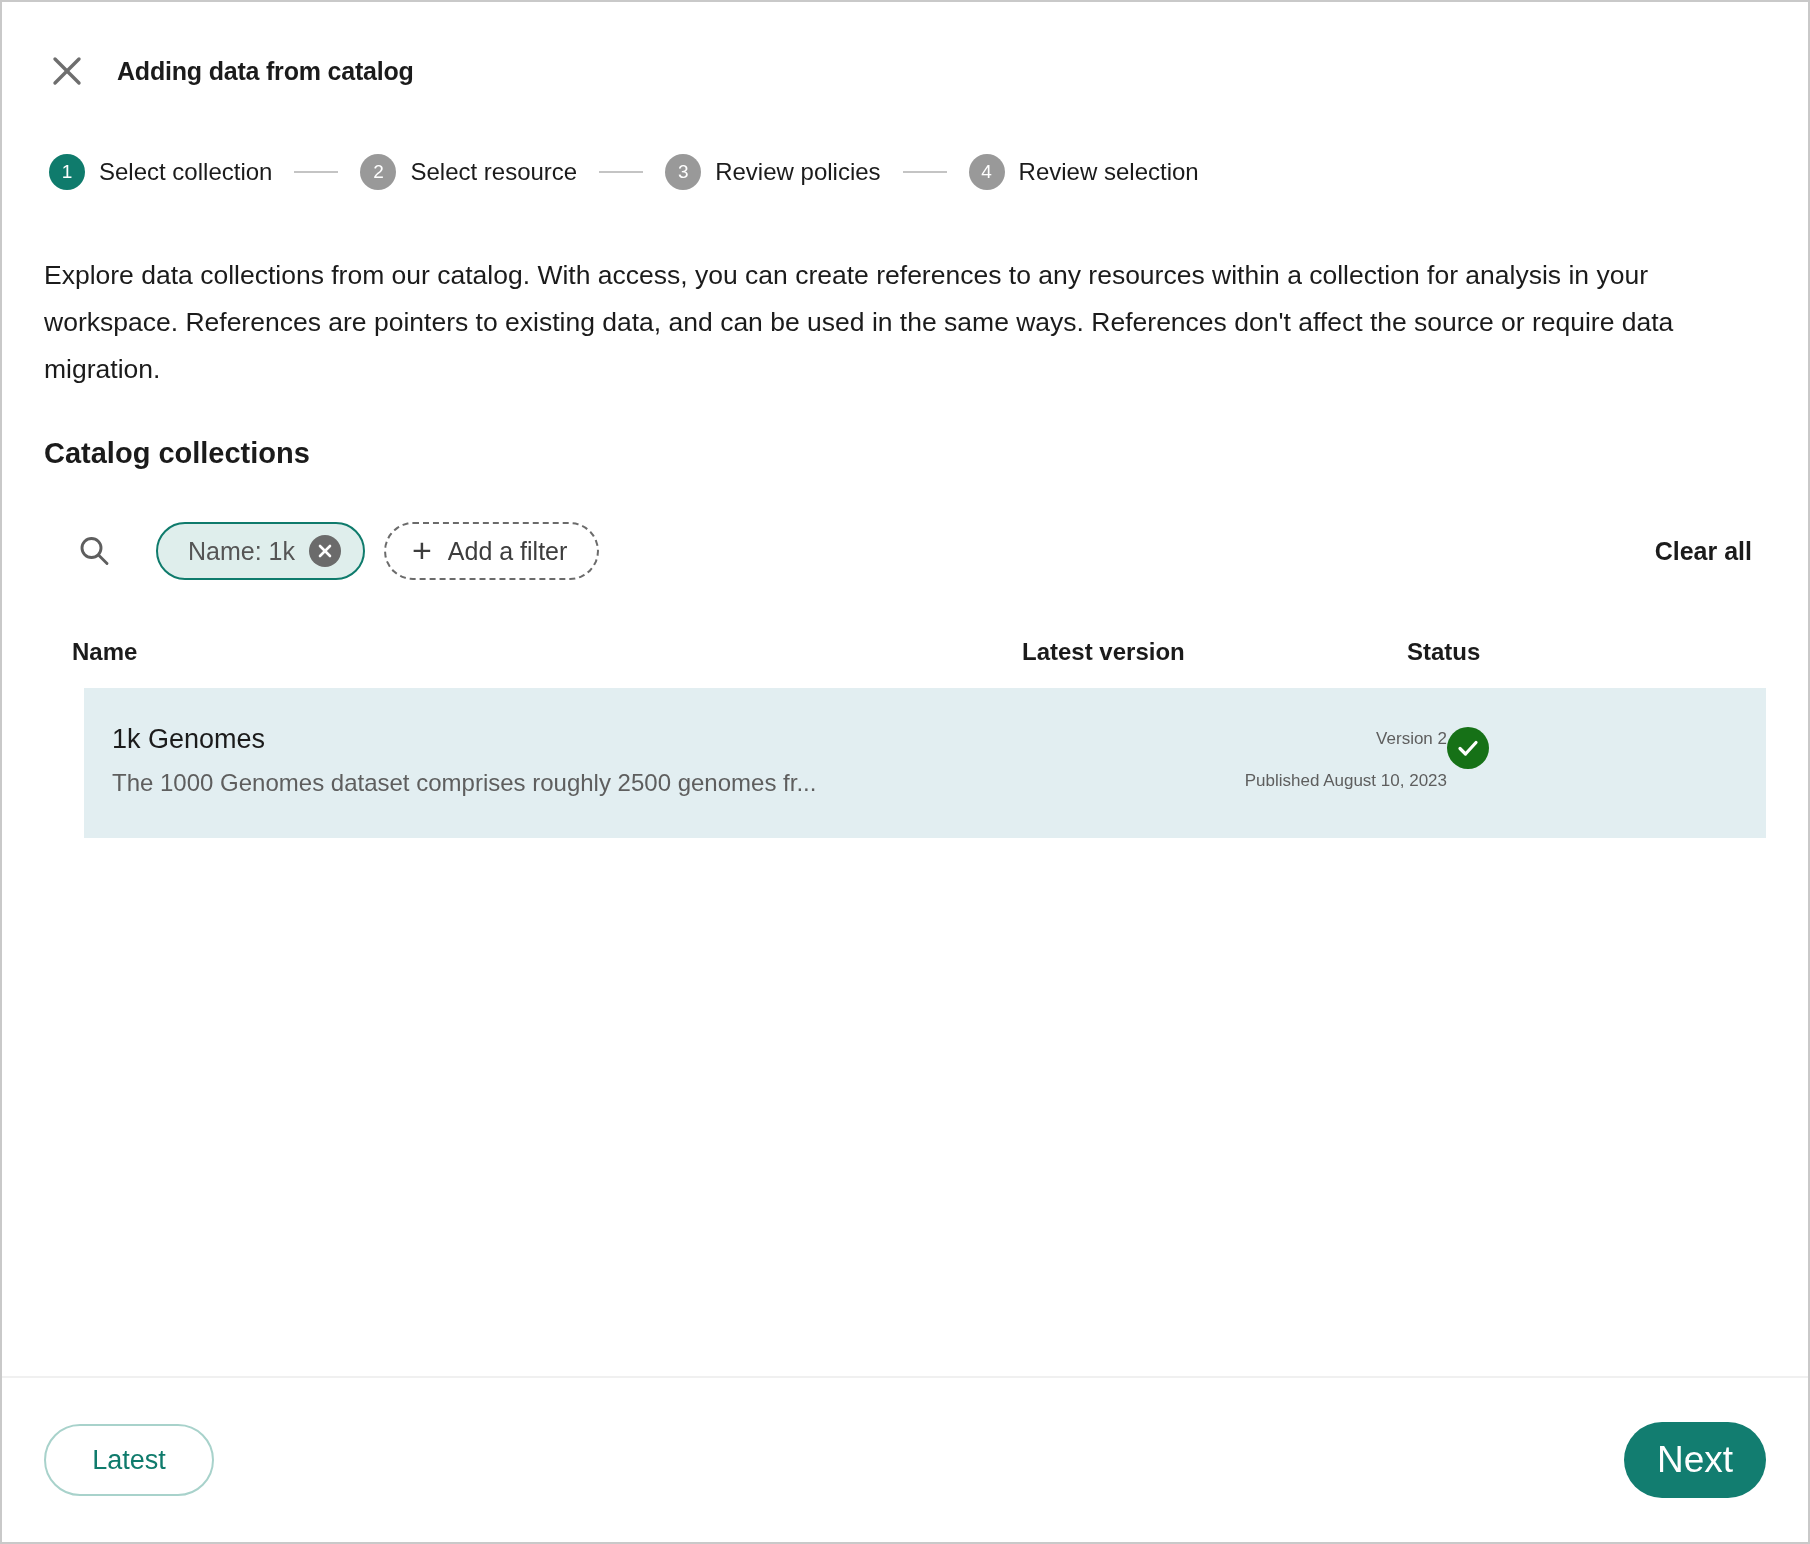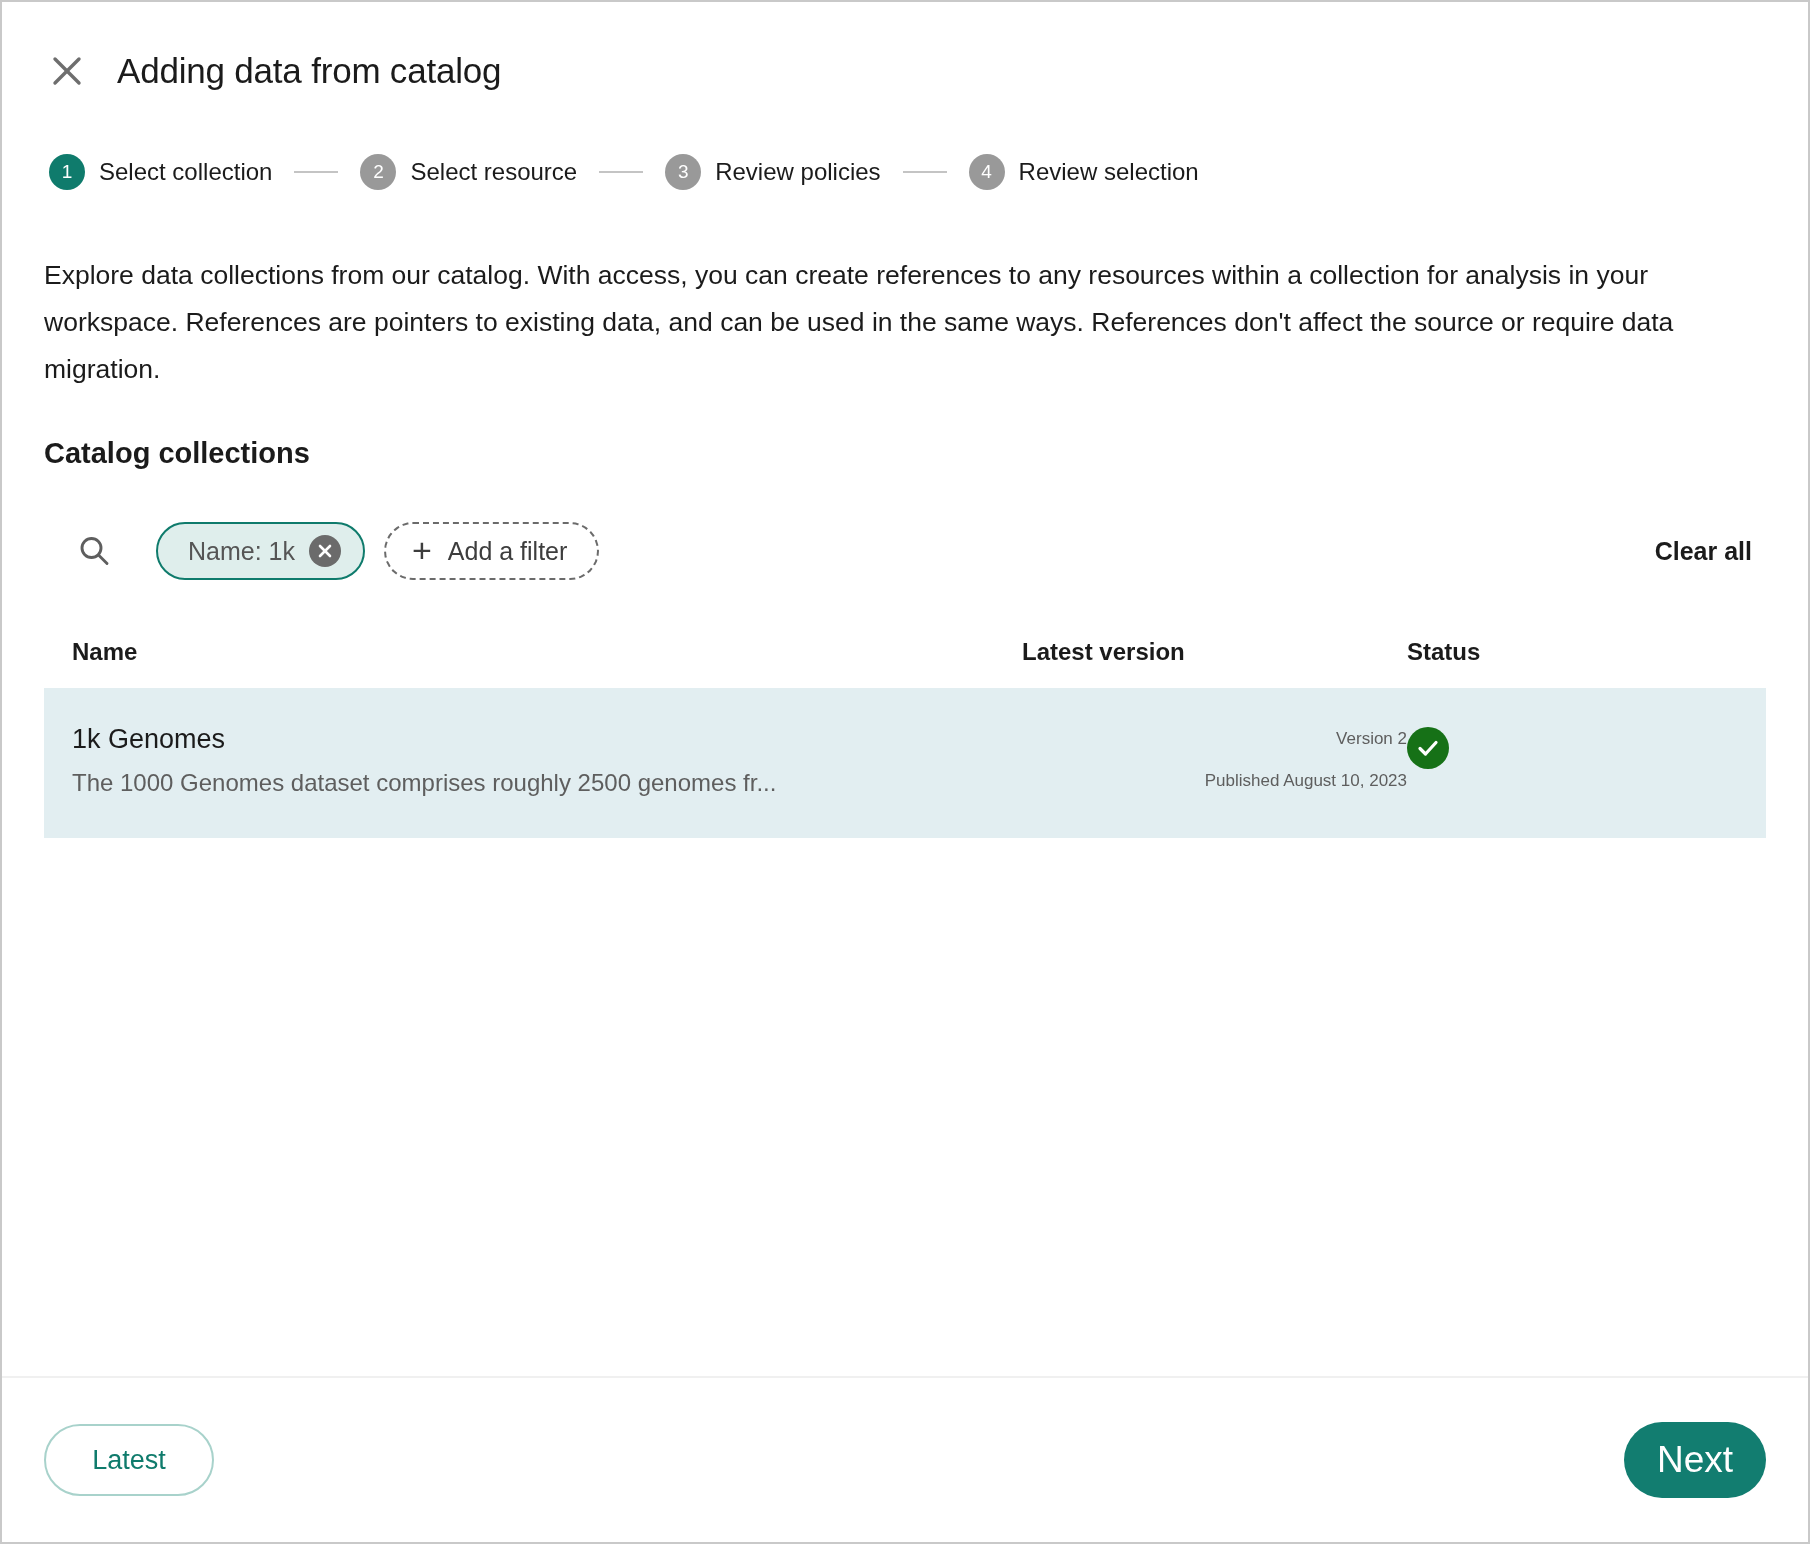--- a/index.html
+++ b/index.html
@@ -37,22 +37,22 @@
     display: flex;
     align-items: center;
     justify-content: center;
     cursor: pointer;
     background: none;
     border: none;
     flex: 0 0 auto;
   }
   .close-btn svg { display: block; }
   .dialog-title {
-    font-size: 35px;
-    font-weight: normal;
+    font-size: 25px;
+    font-weight: bold;
     color: #1b1b1b;
     letter-spacing: -0.2px;
     margin-left: 27px;
     white-space: nowrap;
   }
 
   
   .stepper {
     display: flex;
     align-items: center;
@@ -213,20 +213,21 @@
   }
   .col-name  { flex: 0 0 950px; }
   .col-ver   { flex: 0 0 385px; }
   .col-status{ flex: 1 1 auto; }
 
   .t-body-row {
     background: #e2eef1;
     padding: 30px 16px 34px 28px;
     align-items: flex-start;
     cursor: pointer;
+    margin-left: 40px;
   }
   .cell-title {
     font-size: 27px;
     color: #1b1b1b;
     line-height: 42px;
   }
   .cell-desc {
     font-size: 24px;
     color: #5e5e5e;
     line-height: 42px;

